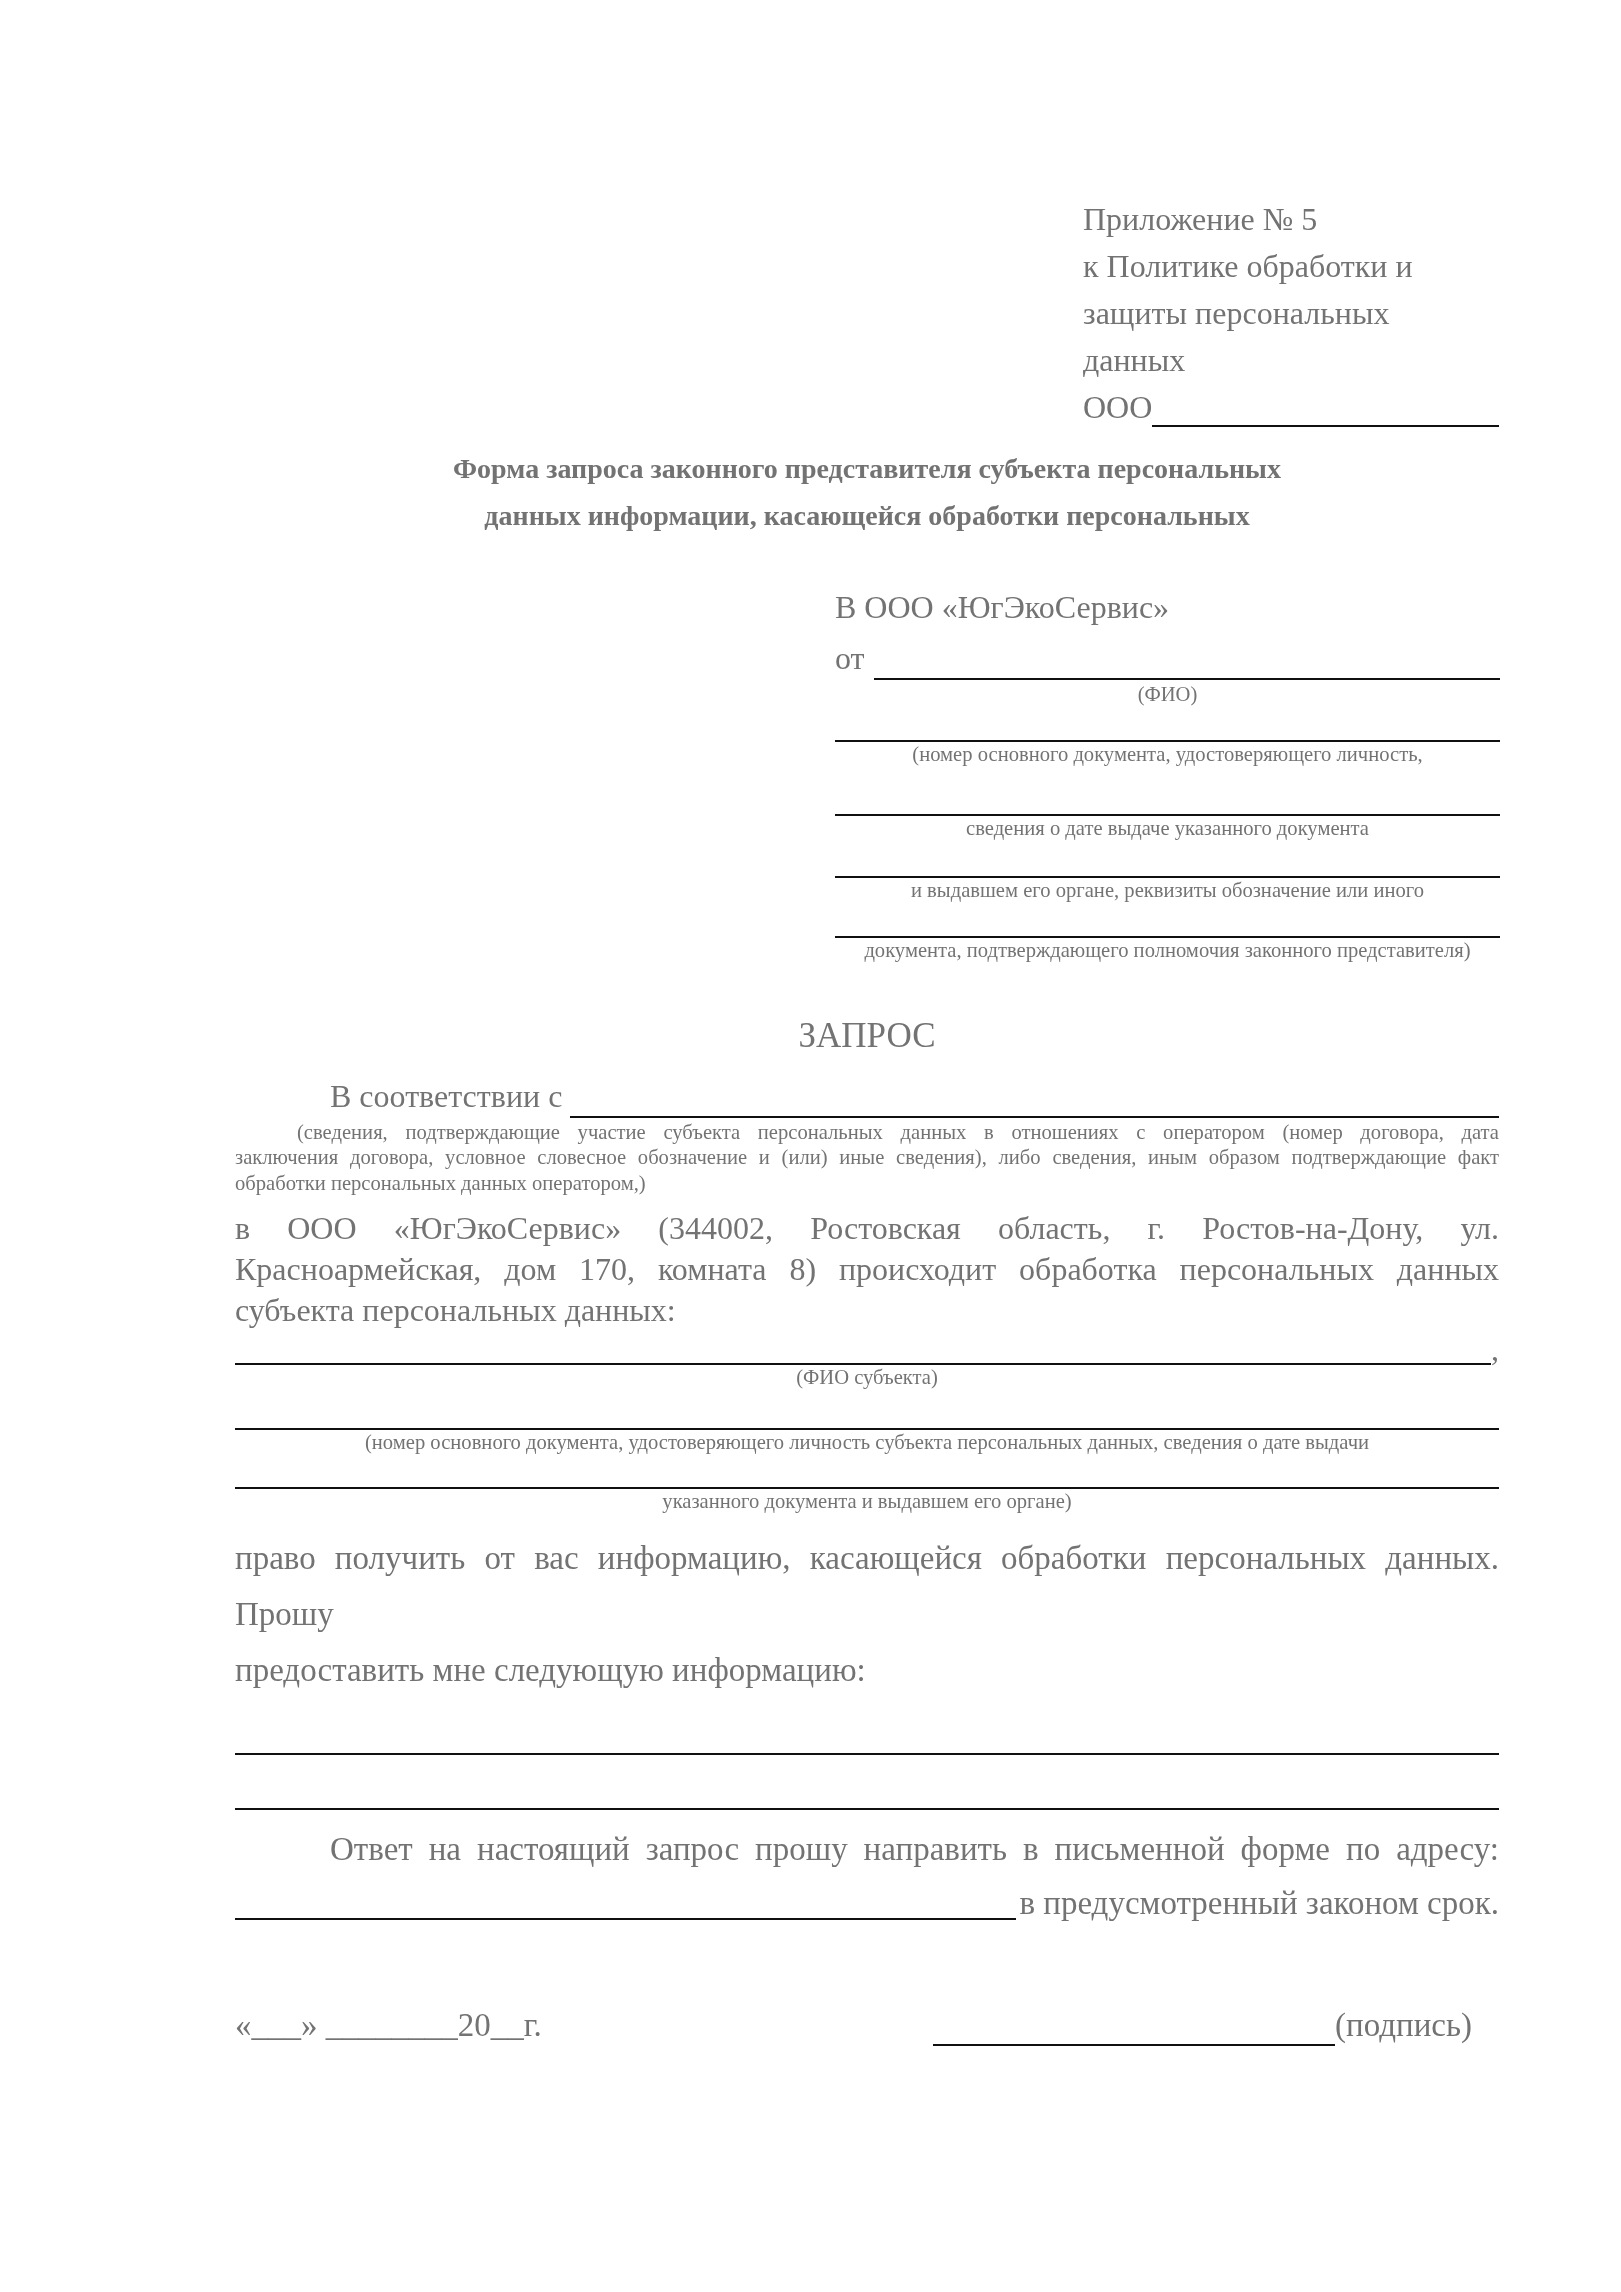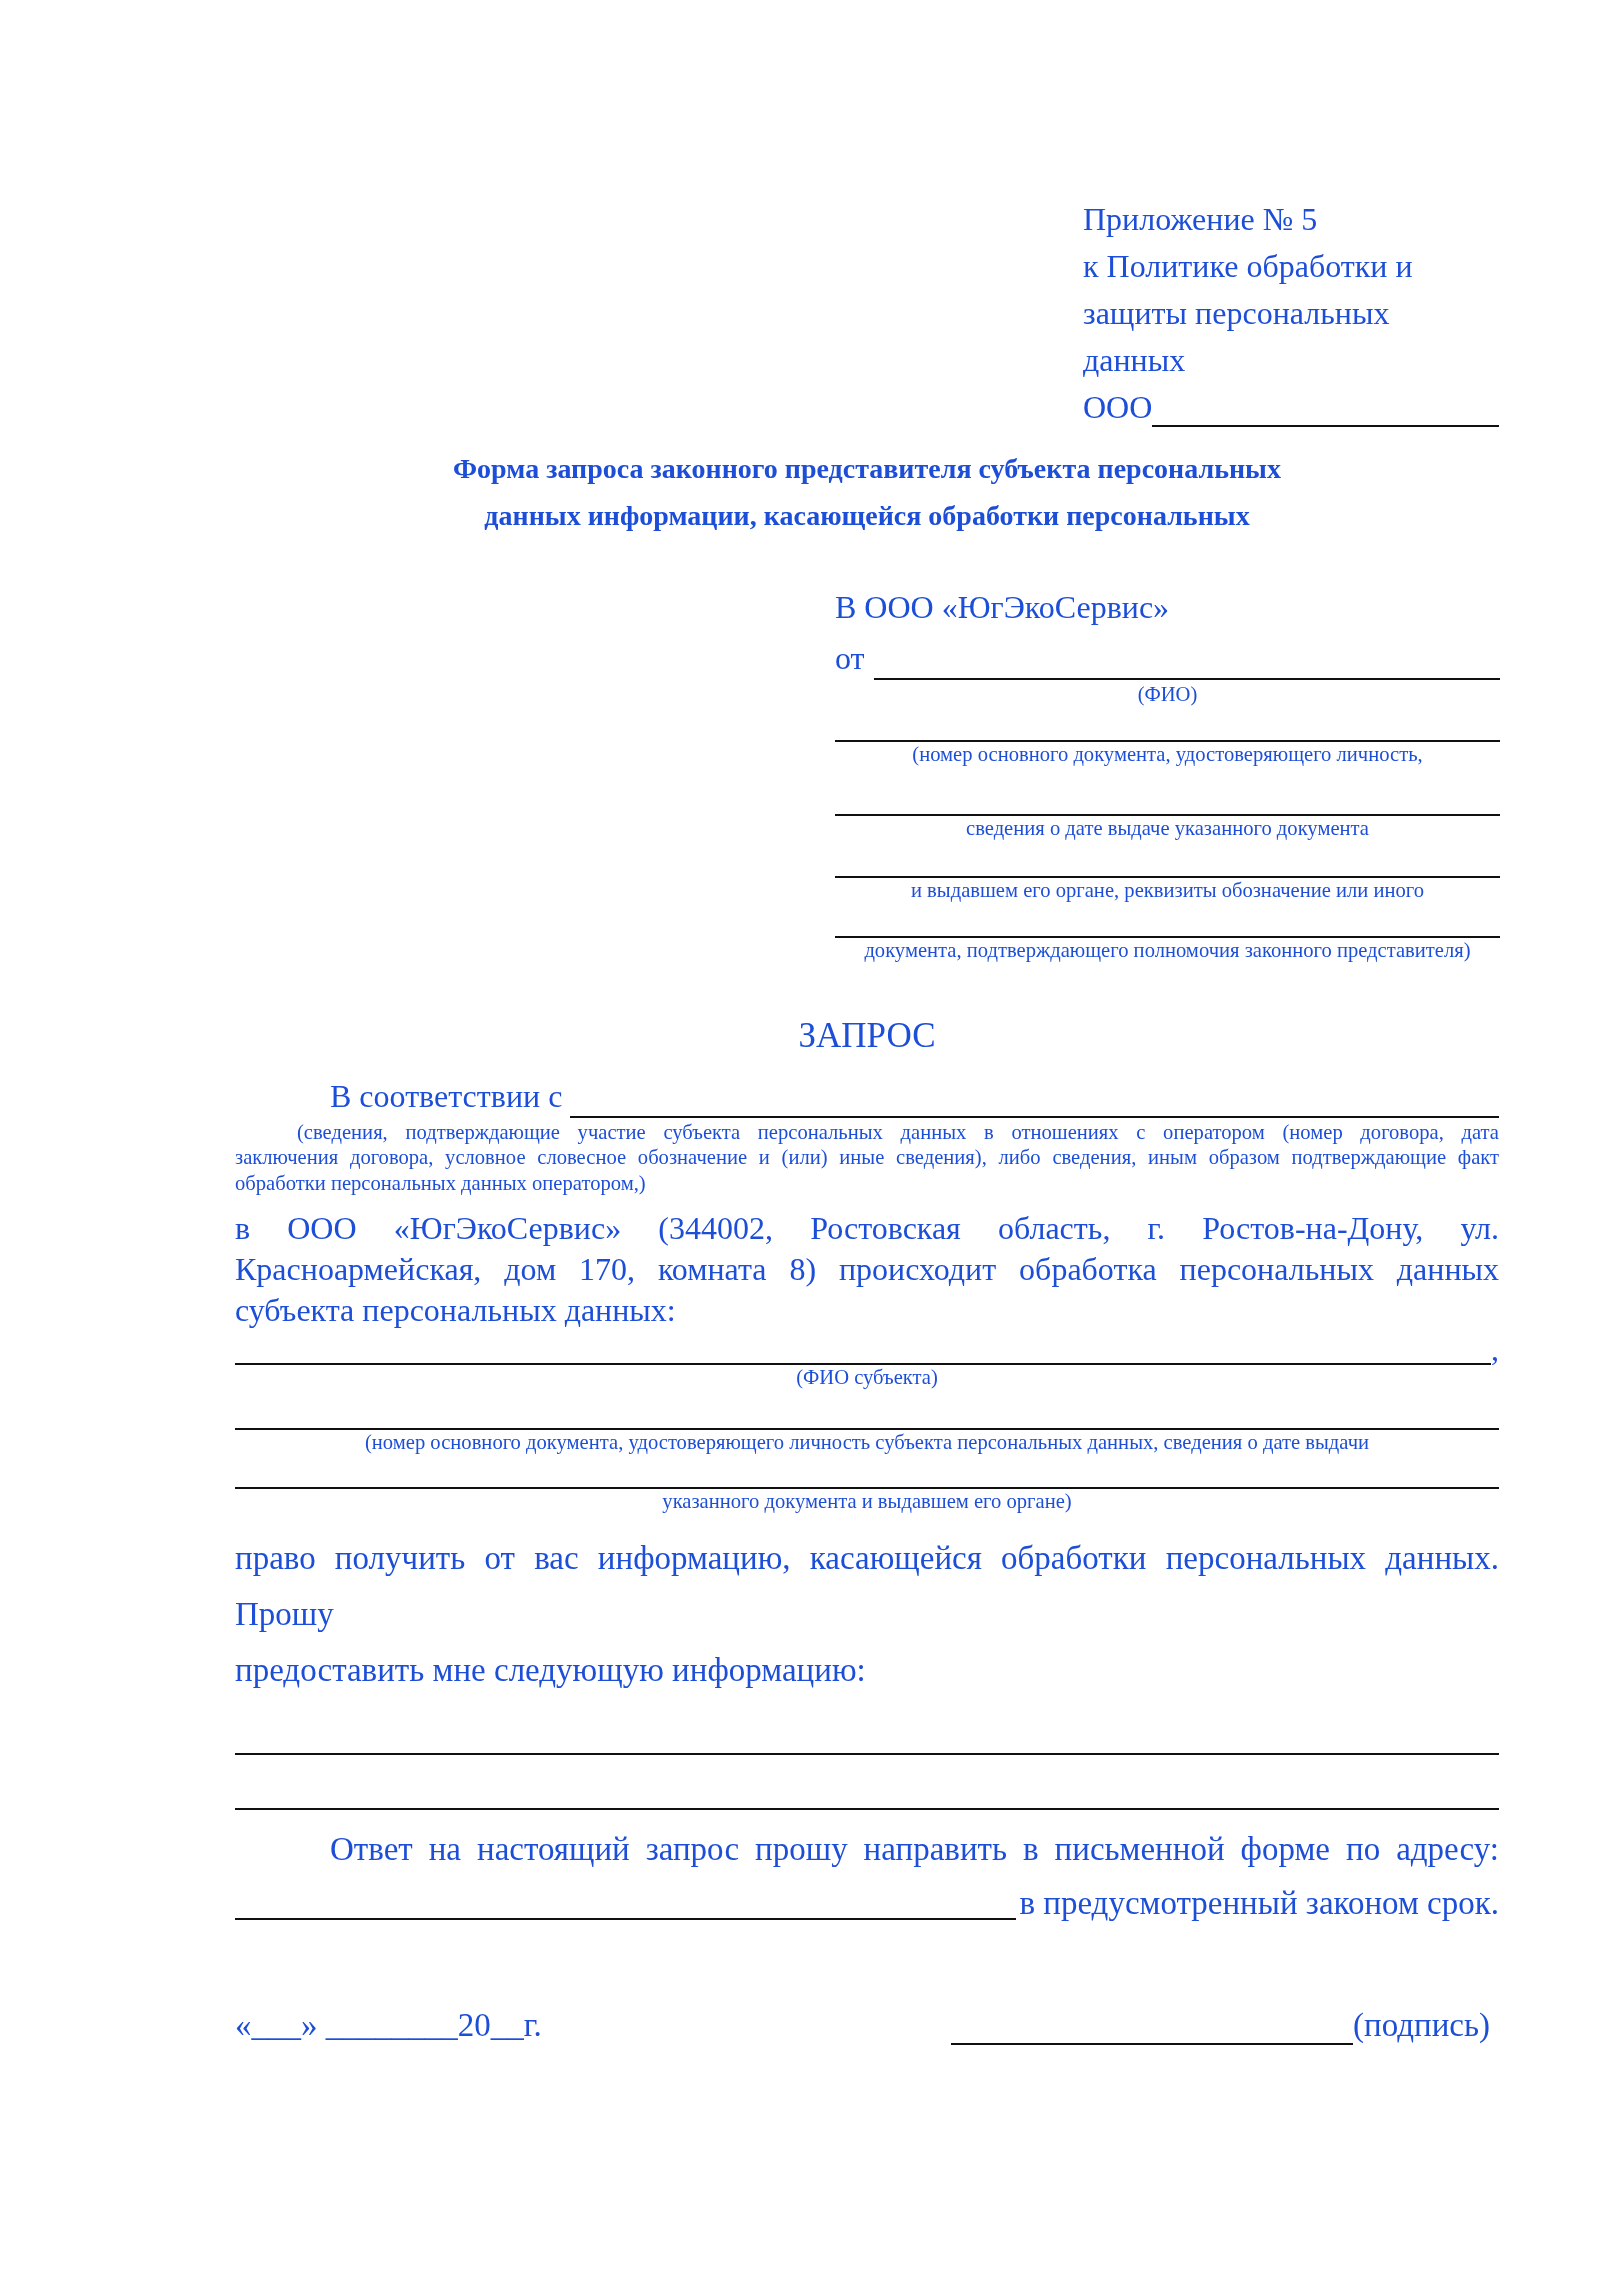--- a/index.html
+++ b/index.html
@@ -6,21 +6,21 @@
     margin: 0;
     padding: 0;
     background: #ffffff;
   }
   .page {
     position: relative;
     width: 1621px;
     height: 2293px;
     box-sizing: border-box;
     background: #ffffff;
-    color: #1d4ed8;
+    color: #737373;
     font-family: "Liberation Serif", "DejaVu Serif", serif;
     font-size: 32px;
     padding: 196px 122px 0 235px;
     overflow: hidden;
   }
   .content { width: 100%; }
 
   
   .appendix {
     margin-left: 848px;
@@ -132,21 +132,21 @@
   .address-row .suffix { white-space: nowrap; line-height: 41px; padding-left: 3.9px; font-size: 33px; }
 
   
   .footer-row {
     display: flex;
     align-items: flex-end;
     margin-top: 80px;
   }
   .footer-row .date { line-height: 43px; white-space: nowrap; font-size: 33px; }
   .footer-row .spacer { flex: 1 1 auto; }
-  .sign-group { display: flex; align-items: flex-start; margin-right: 9px; }
+  .sign-group { display: flex; align-items: center; margin-right: 27px; }
   .sign-group .blank { width: 402px; height: 39px; }
   .sign-group .sign-caption { white-space: nowrap; line-height: 43px; font-size: 33px; }
 </style>
 </head>
 <body>
 
 <div class="page">
   <div class="content">
 
     <div class="appendix">

